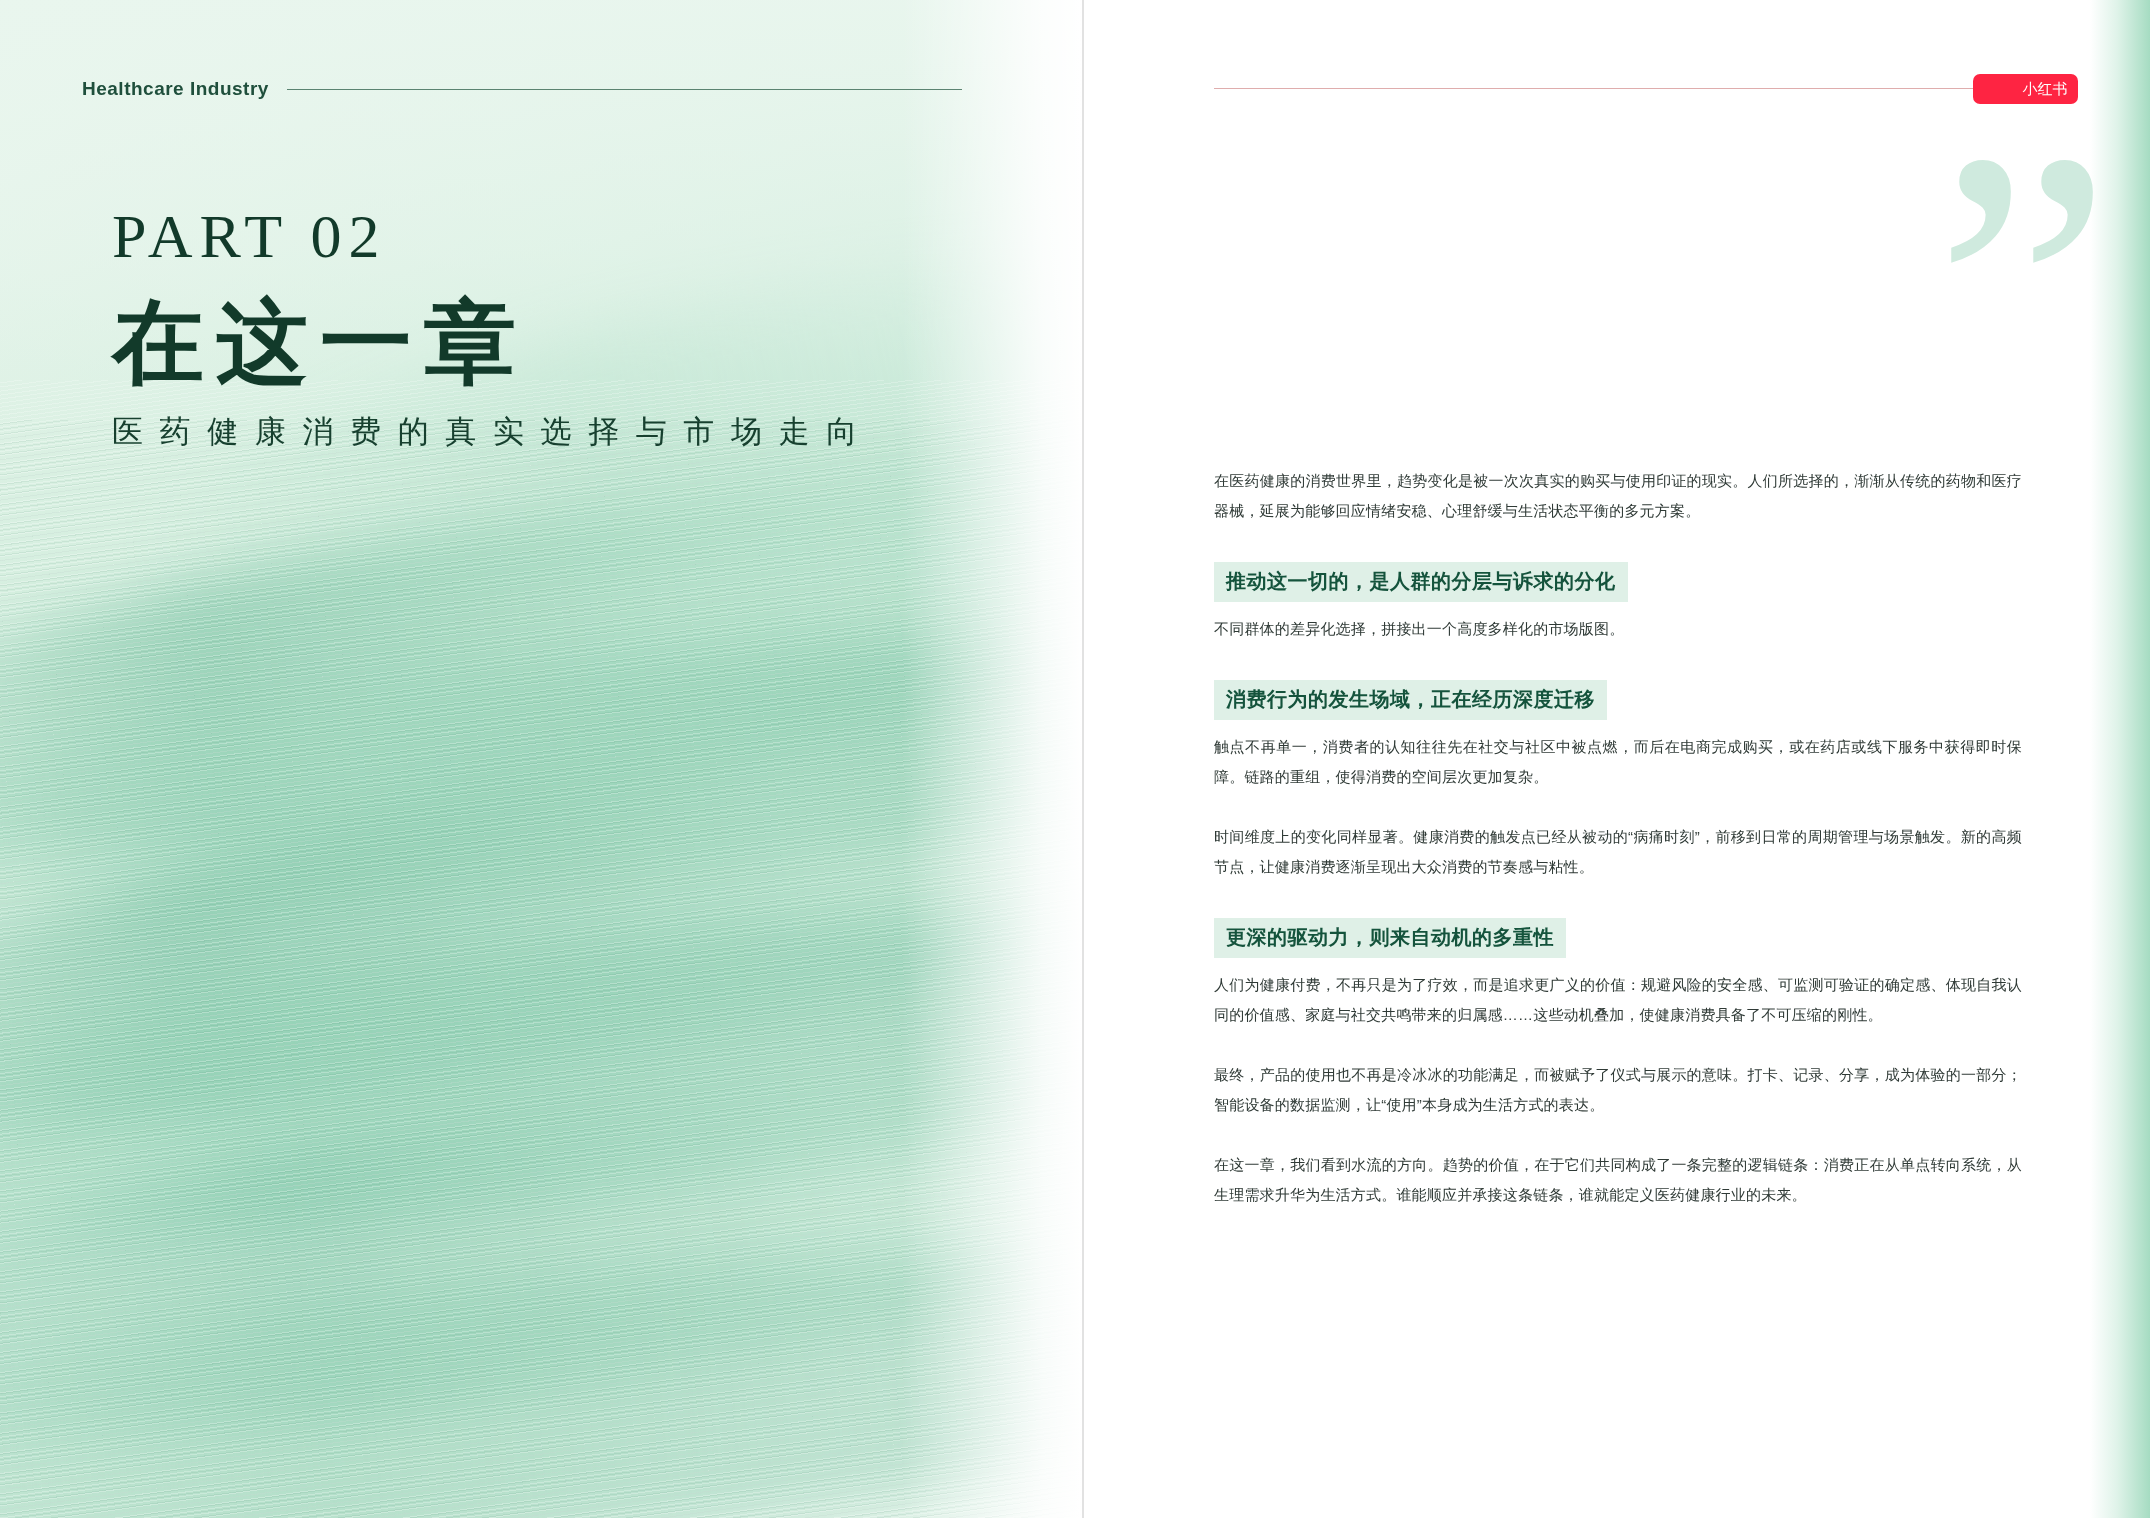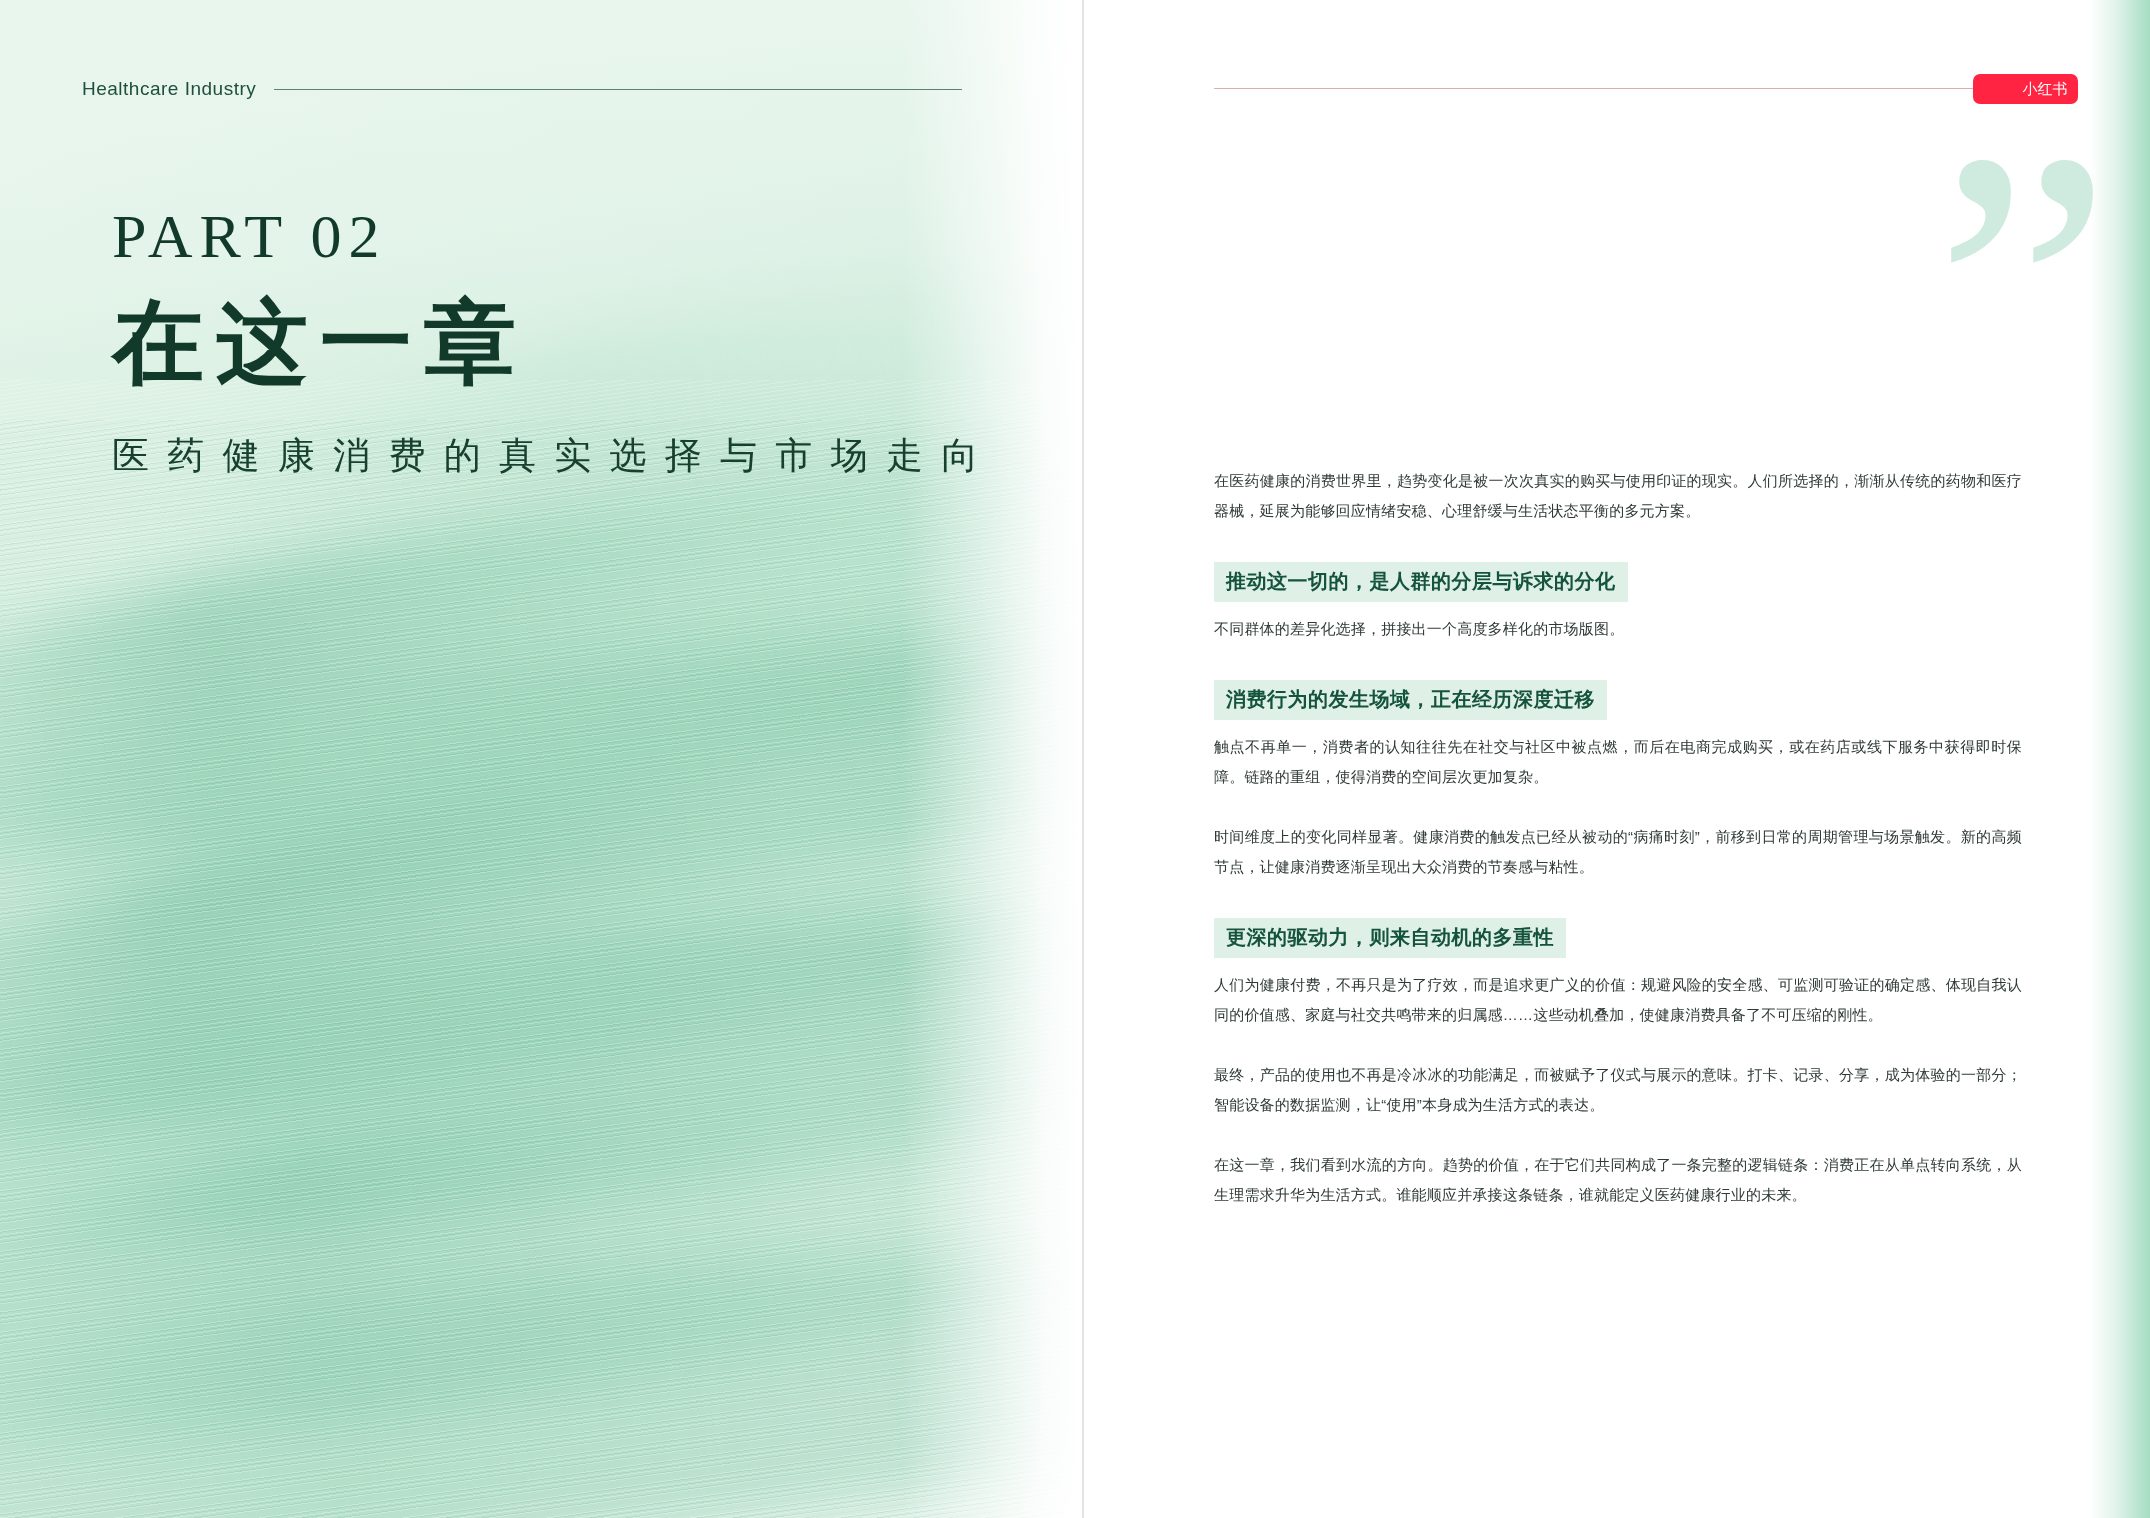--- a/index.html
+++ b/index.html
@@ -118,20 +118,21 @@
     align-items: center;
     gap: 18px;
     z-index: 5;
   }
   .kicker {
     font-size: 19px;
     letter-spacing: .5px;
     color: #1f4f3c;
     white-space: nowrap;
     font-family: "Liberation Sans", sans-serif;
+    font-weight: bold;
   }
   .kicker-rule {
     flex: 1;
     height: 1px;
     background: #2b5c47;
     opacity: .75;
   }
 
   .left-text {
     position: absolute;
@@ -150,22 +151,22 @@
   }
   .big-cn {
     font-family: "Liberation Serif", serif;
     font-size: 92px;
     line-height: 1.28;
     letter-spacing: 12px;
     color: #123a2a;
     font-weight: 700;
   }
   .sub-cn {
-    margin-top: 28px;
-    font-size: 37px;
+    margin-top: 8px;
+    font-size: 31px;
     letter-spacing: 4px;
     color: #17402f;
     font-family: "Liberation Sans", sans-serif;
   }
 
   
   .page-divider {
     position: absolute;
     left: 1082px; top: 0;
     width: 2px; height: 1518px;

